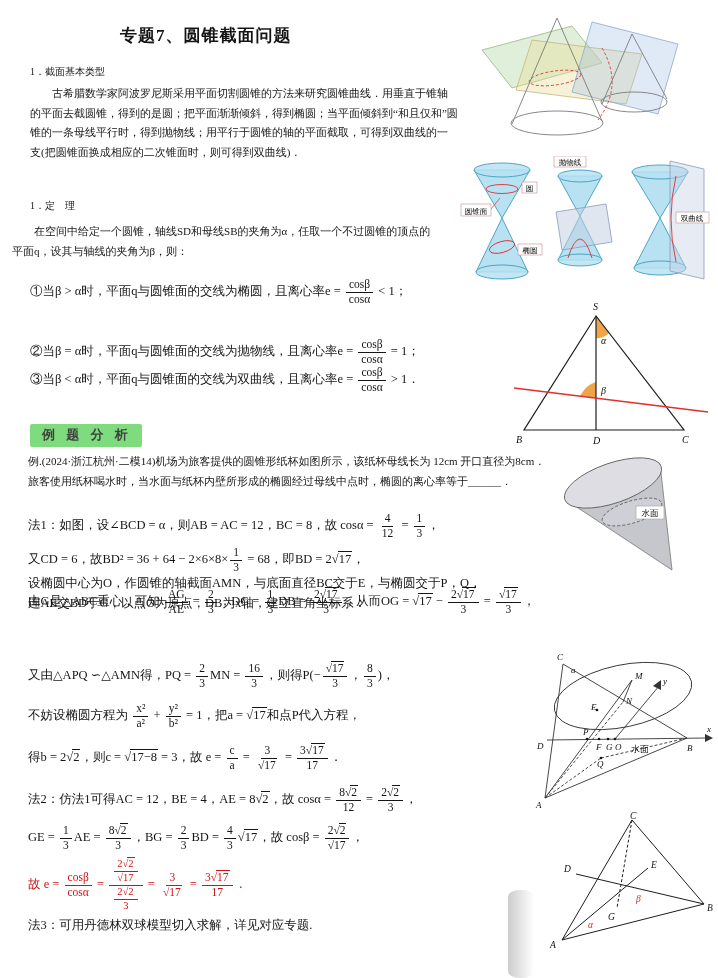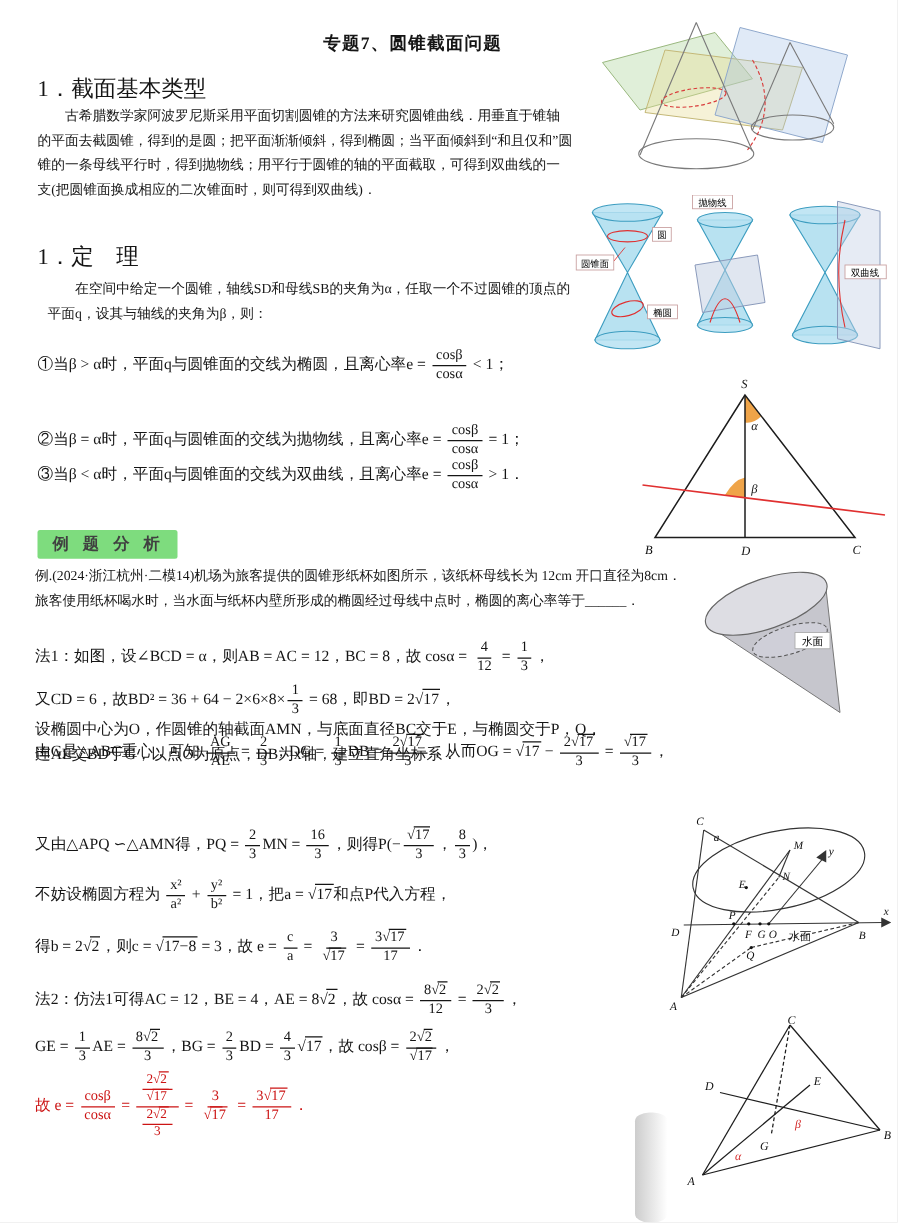--- a/index.html
+++ b/index.html
@@ -1,22 +1,22 @@
 <!DOCTYPE html>
 <html><head>
 <meta charset="utf-8">
 <style>
   html,body{margin:0;padding:0;background:#e8e8e8;}
   .page{
     position:relative;width:718px;height:978px;background:#ffffff;overflow:hidden;
     font-family:"Liberation Serif","DejaVu Serif",serif;color:#151515;
   }
   .tblock{position:absolute;font-size:11px;line-height:19.5px;}
-  .title{font-size:14px;font-weight:bold;text-align:center;letter-spacing:1px;}
-  .heading{font-size:18px;}
+  .title{font-size:17px;font-weight:bold;text-align:left;letter-spacing:1px;}
+  .heading{font-size:10px;}
   .indent{text-indent:2em;}
   .mline{position:absolute;font-size:12.5px;line-height:1.25;white-space:nowrap;}
   .red{color:#cc1414;}
   .badge{
     position:absolute;display:inline-block;background:#7edc7e;color:#404040;
     font-weight:bold;font-size:13px;letter-spacing:4px;padding:2px 10px 3px 12px;border-radius:2px;
   }
   .frac{display:inline-flex;flex-direction:column;align-items:center;vertical-align:middle;
         margin:0 2px;line-height:1.15;font-size:0.92em;text-align:center;}
   .frac > .num{display:block;padding:0 3px 0.5px;border-bottom:1px solid currentColor;}
@@ -90,21 +90,21 @@
       <ellipse cx="200" cy="16" rx="28" ry="7" fill="rgba(183,226,242,0.85)" stroke="#3d9dc0" stroke-width="0.9"></ellipse>
       <ellipse cx="200" cy="112" rx="26" ry="7" fill="rgba(183,226,242,0.85)" stroke="#3d9dc0" stroke-width="0.9"></ellipse>
       <polygon points="210,5 244,13 244,123 210,115" fill="rgba(200,210,230,0.45)" stroke="#8a9abb" stroke-width="0.8"></polygon>
       <path d="M216,20 Q206,62 216,106" fill="none" stroke="#e03030" stroke-width="0.9"></path>
       <rect x="216" y="56" width="33" height="11" fill="#ffffff" stroke="#c9a0a0" stroke-width="0.7"></rect>
       <text x="232" y="64.5" text-anchor="middle" font-size="7.5">双曲线</text>
     </g>
   </svg>
 
   <div class="tblock heading" style="left:30px;top:196px;width:300px;">1．定　理</div>
-  <div class="tblock indent" style="left:38px;top:222px;width:426px;">在空间中给定一个圆锥，轴线SD和母线SB的夹角为α，任取一个不过圆锥的顶点的平面q，设其与轴线的夹角为β，则：</div>
+  <div class="tblock indent" style="left:12px;top:222px;width:426px;">在空间中给定一个圆锥，轴线SD和母线SB的夹角为α，任取一个不过圆锥的顶点的平面q，设其与轴线的夹角为β，则：</div>
 
   <div class="mline" style="left:30px;top:278px;">①当β &gt; α时，平面q与圆锥面的交线为椭圆，且离心率e = <span class="frac">
         <span class="num">cosβ</span>
         <span class="den">cosα</span>
       </span> &lt; 1；</div>
   <div class="mline" style="left:30px;top:338px;">②当β = α时，平面q与圆锥面的交线为抛物线，且离心率e = <span class="frac">
         <span class="num">cosβ</span>
         <span class="den">cosα</span>
       </span> = 1；</div>
   <div class="mline" style="left:30px;top:366px;">③当β &lt; α时，平面q与圆锥面的交线为双曲线，且离心率e = <span class="frac">
@@ -241,20 +241,21 @@
             <span class="den">3</span>
           </span></span>
       </span> = <span class="frac">
         <span class="num">3</span>
         <span class="den"><span class="sqrt"><span class="rsign">√</span><span class="rbody">17</span></span></span>
       </span> = <span class="frac">
         <span class="num">3<span class="sqrt"><span class="rsign">√</span><span class="rbody">17</span></span></span>
         <span class="den">17</span>
       </span>．</div>
 
+  <div class="mline" style="left:28px;top:918px;">法3：可用丹德林双球模型切入求解，详见对应专题.</div>
 
   <svg class="fig" style="left:535px;top:650px;" width="180" height="164" viewBox="0 0 180 164">
     <g stroke="#333333" fill="none" stroke-width="0.9">
       <ellipse cx="88" cy="46" rx="70" ry="31" transform="rotate(-12 88 46)"></ellipse>
       <line x1="10" y1="148" x2="28" y2="14"></line>
       <line x1="10" y1="148" x2="152" y2="88"></line>
       <line x1="28" y1="14" x2="152" y2="88"></line>
       <line x1="10" y1="148" x2="97" y2="30"></line>
       <line x1="97" y1="30" x2="88" y2="52"></line>
       <line x1="10" y1="148" x2="88" y2="52" stroke-dasharray="3 2"></line>

